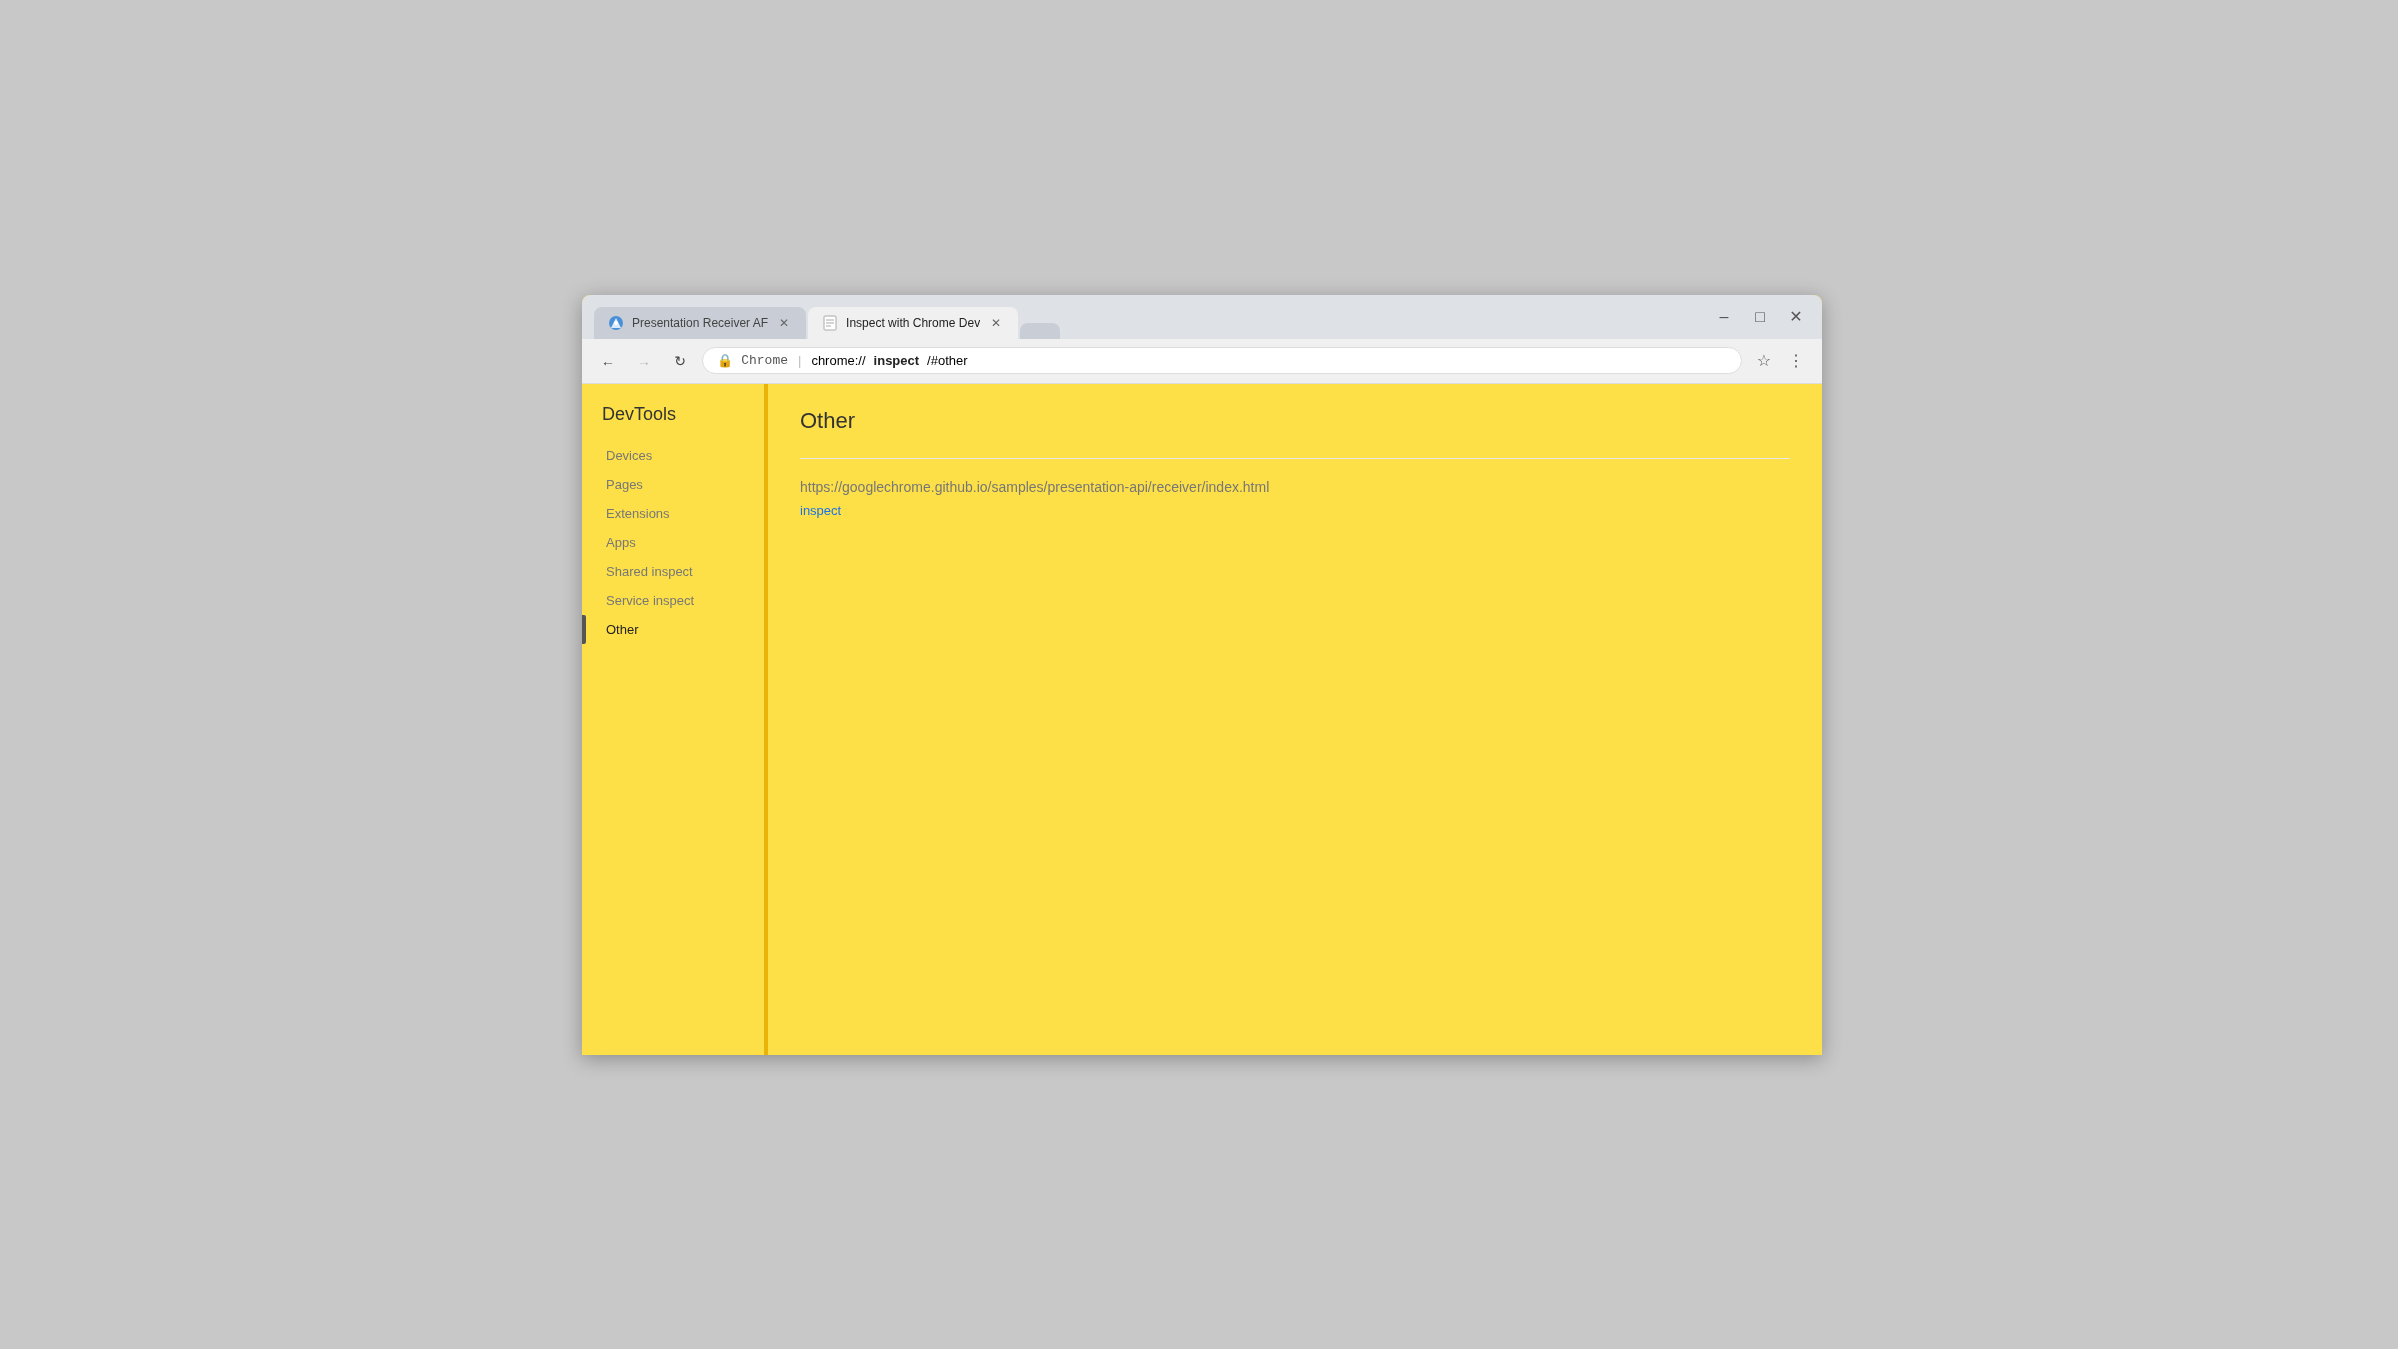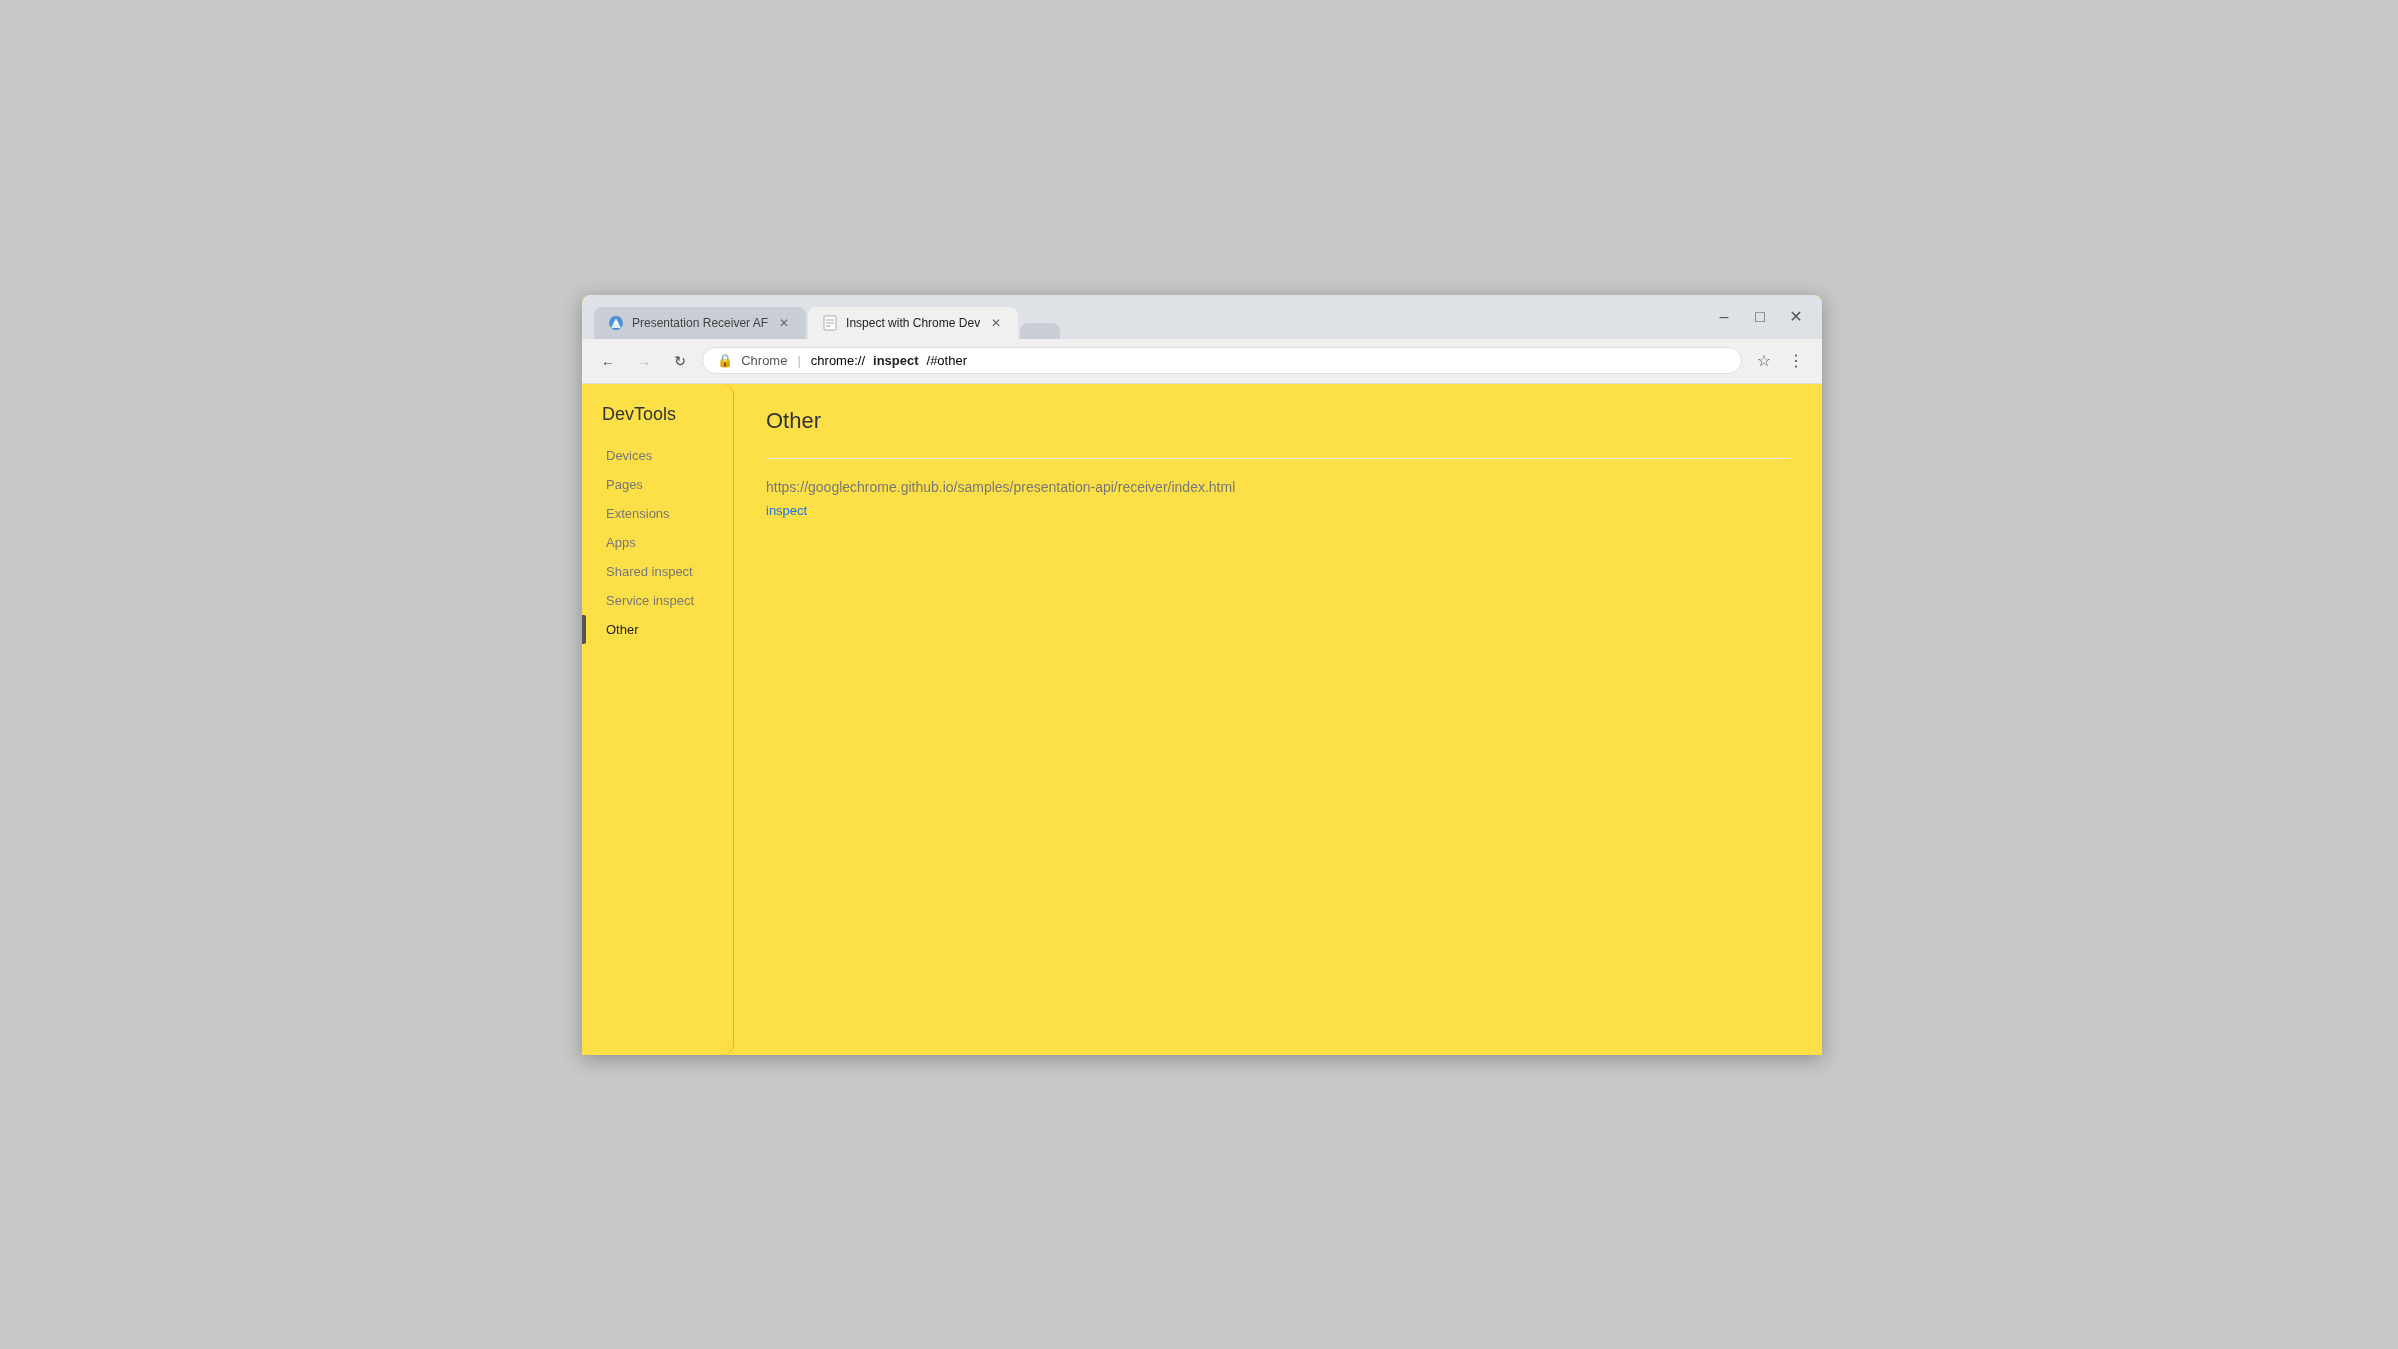--- a/index.html
+++ b/index.html
@@ -143,20 +143,21 @@
       font-size: 13px;
     }
 
     .url-security-icon {
       color: #555;
       font-size: 13px;
     }
 
     .url-origin {
       color: #555;
+      font-family: Liberation Mono, monospace;
     }
 
     .url-separator {
       color: #bbb;
       margin: 0 2px;
     }
 
     .url-path-inspect {
       font-weight: bold;
       color: #222;
@@ -181,25 +182,24 @@
     }
 
     
     .content {
       display: flex;
       flex: 1;
     }
 
     
     .sidebar {
-      width: 152px;
+      width: 186px;
       padding: 20px 0;
-      border-right: 1px solid #eab308;
+      border-right: 4px solid #eab308;
       flex-shrink: 0;
-      border-radius: 11px;
     }
 
     .sidebar-title {
       font-size: 18px;
       font-weight: 500;
       color: #333;
       padding: 0 20px 16px 20px;
     }
 
     .sidebar-nav {

